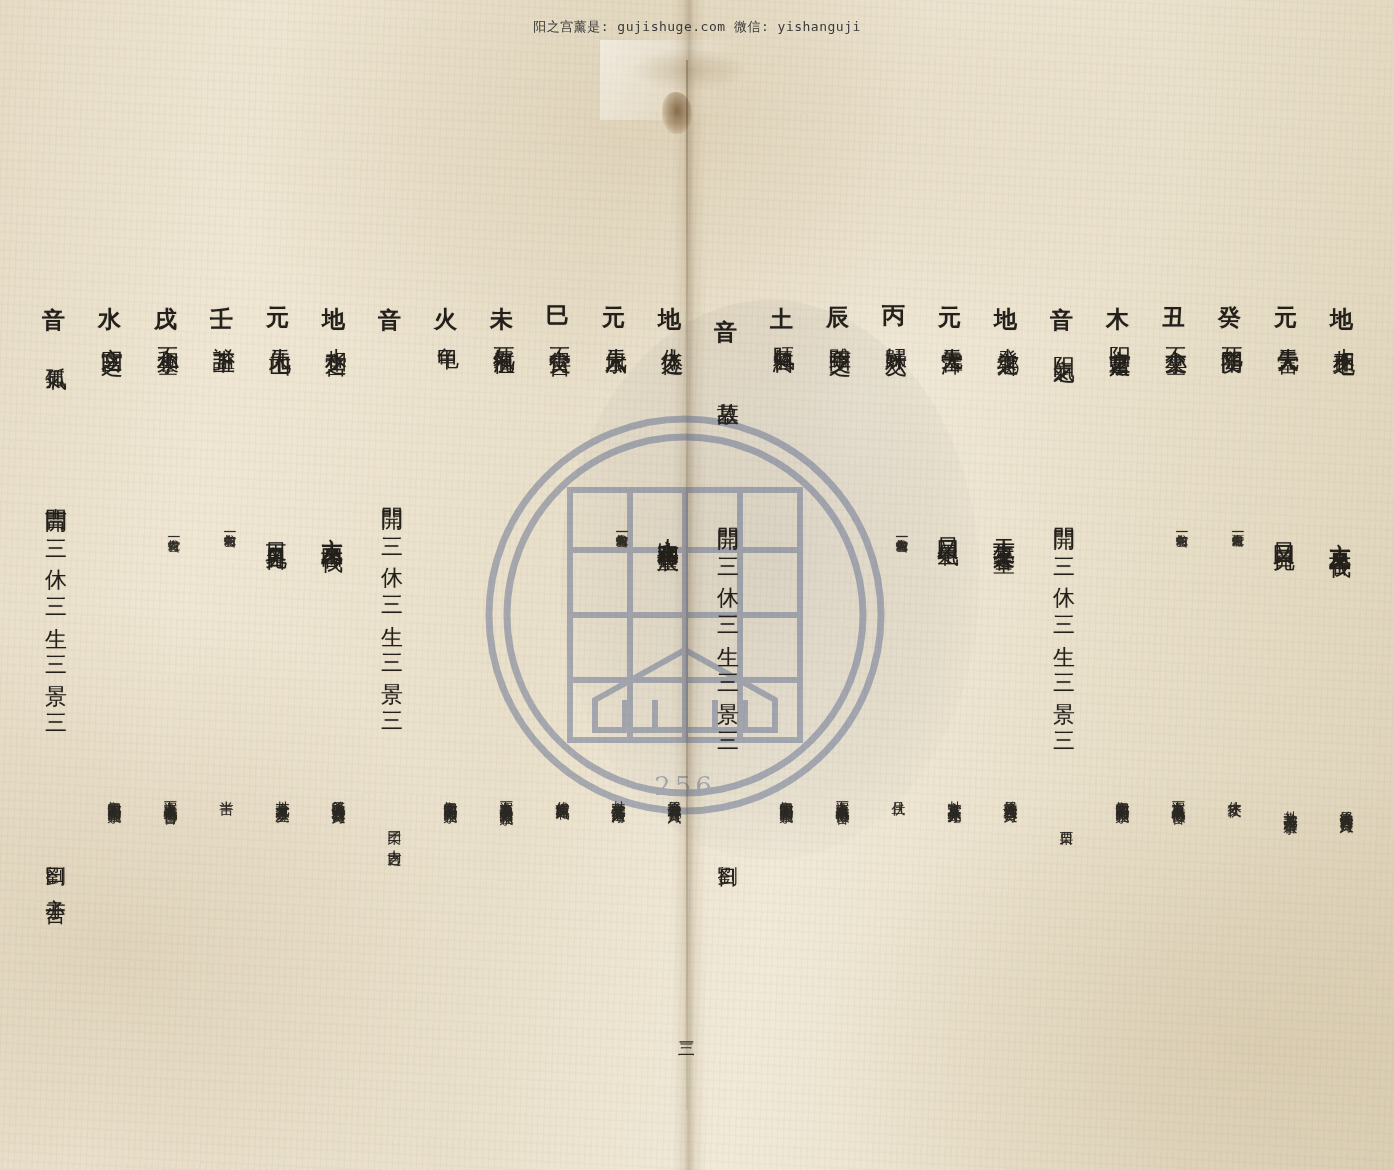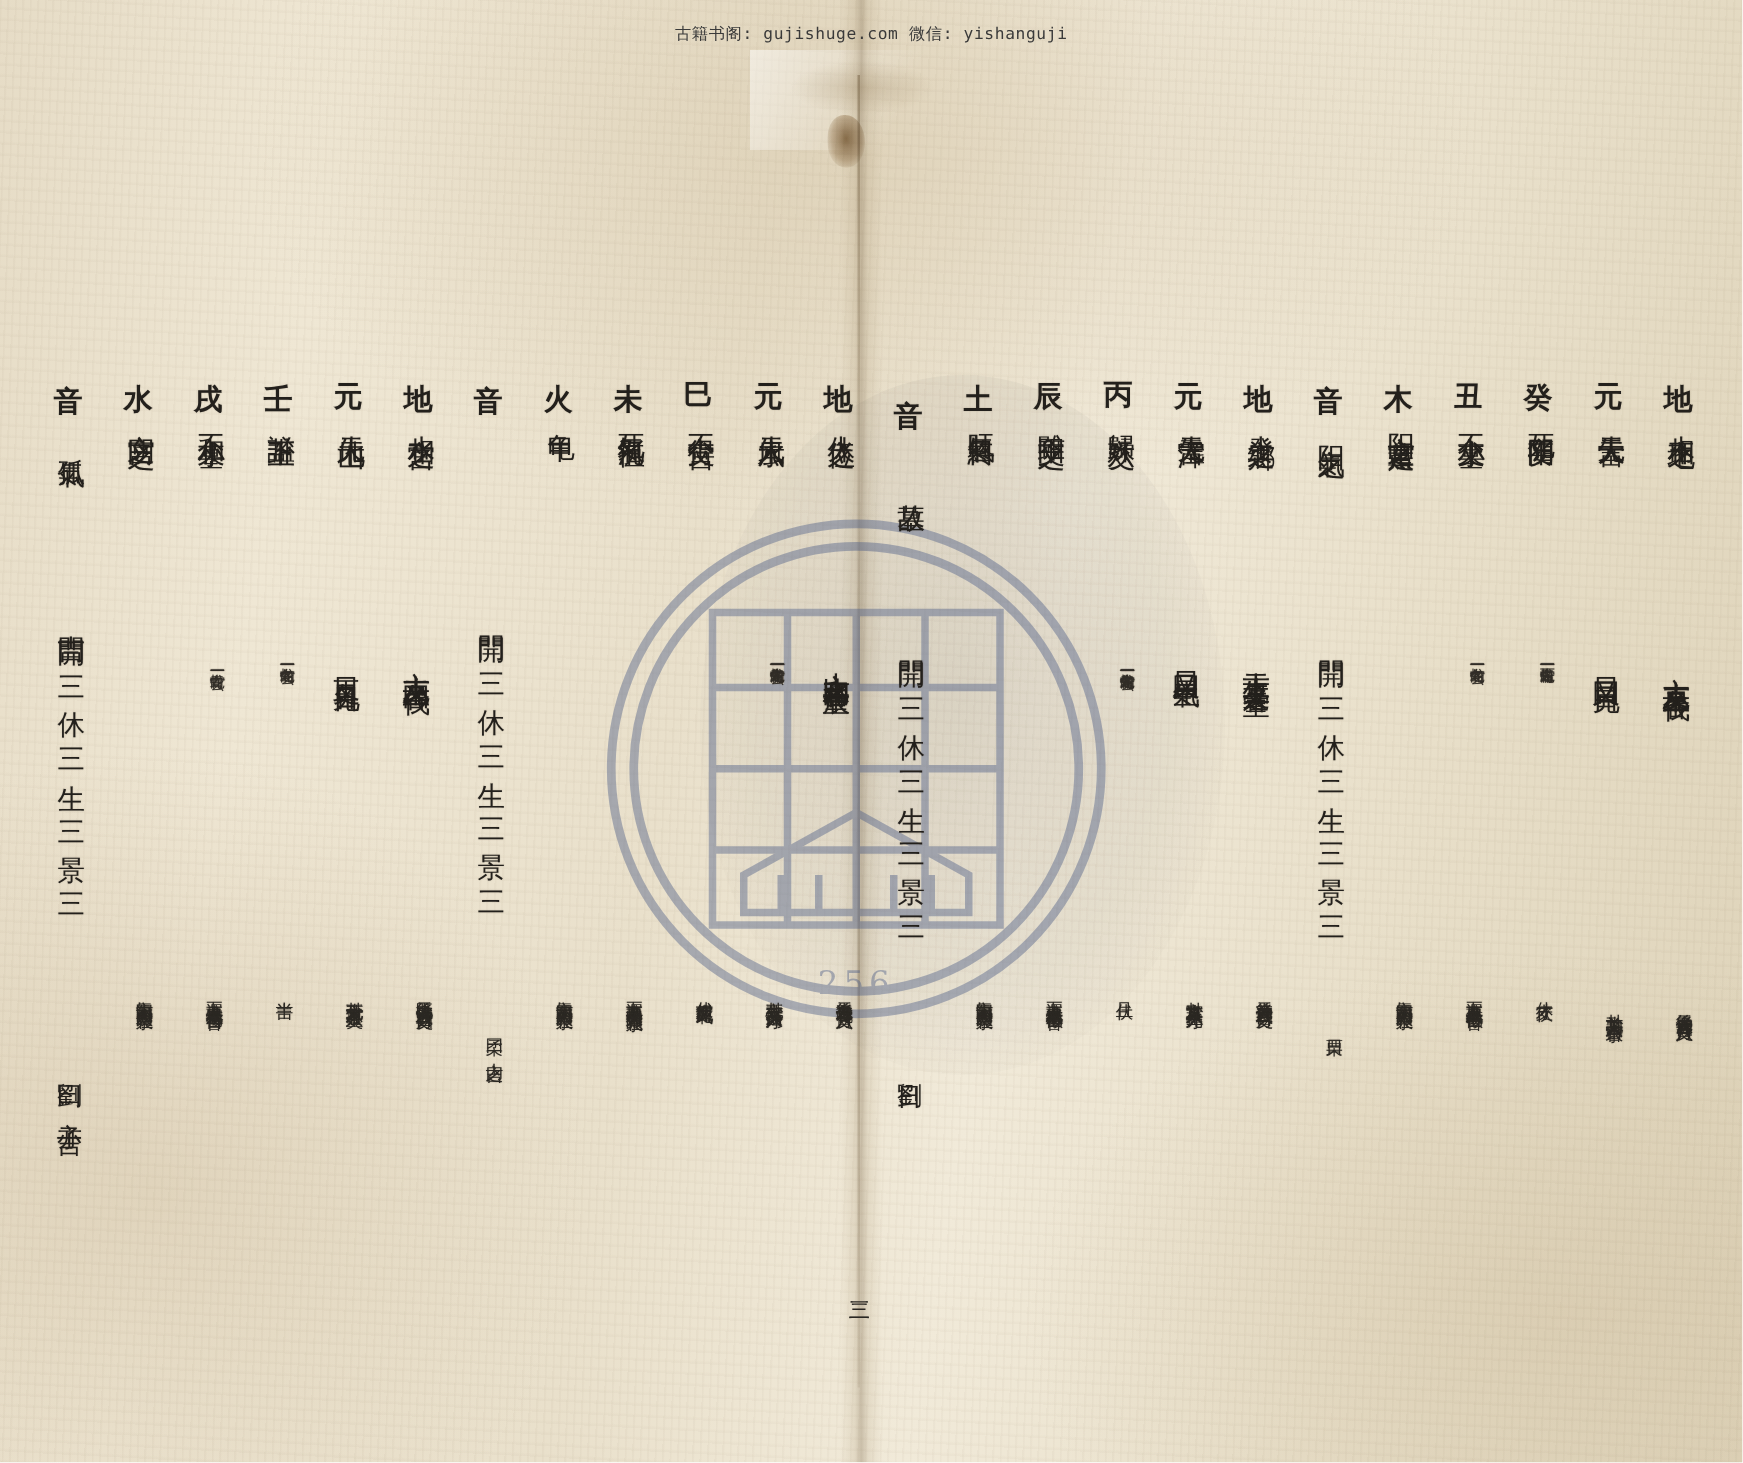--- a/index.html
+++ b/index.html
@@ -141,21 +141,21 @@
 
 <div id="page">
 
   <div class="grain"></div>
   <div class="top-crinkle"></div>
   <div class="fold"></div>
   <div class="fold-crease"></div>
   <div class="stain stain-big"></div>
   <div class="stain stain-ink"></div>
 
-  <div class="site-watermark">古籍书阁: gujishuge.com 微信: yishanguji</div>
+  <div class="site-watermark">阳之宫薰是: gujishuge.com 微信: yishanguji</div>
 
   <svg class="seal" viewBox="0 0 420 430">
     <g fill="none" stroke="#4a5b86" stroke-width="7">
       <circle cx="210" cy="215" r="196"></circle>
       <circle cx="210" cy="215" r="178"></circle>
     </g>
     <g fill="none" stroke="#4a5b86" stroke-width="6">
       <rect x="95" y="90" width="230" height="250"></rect>
       <line x1="95" y1="150" x2="325" y2="150"></line>
       <line x1="95" y1="215" x2="325" y2="215"></line>

